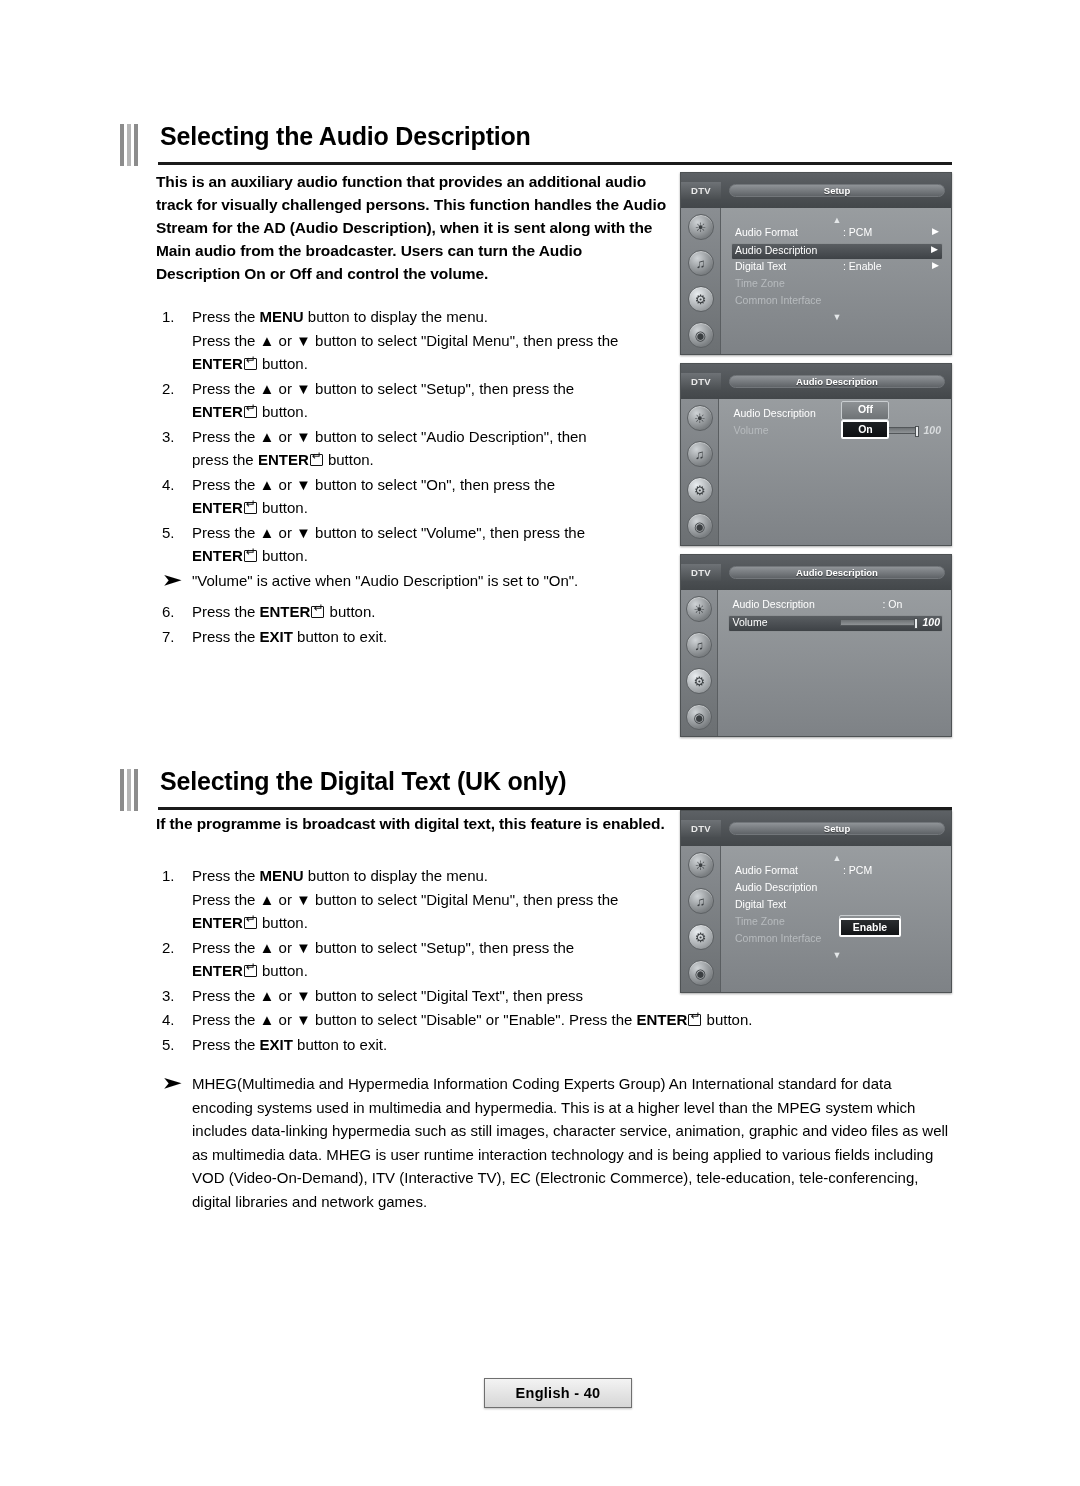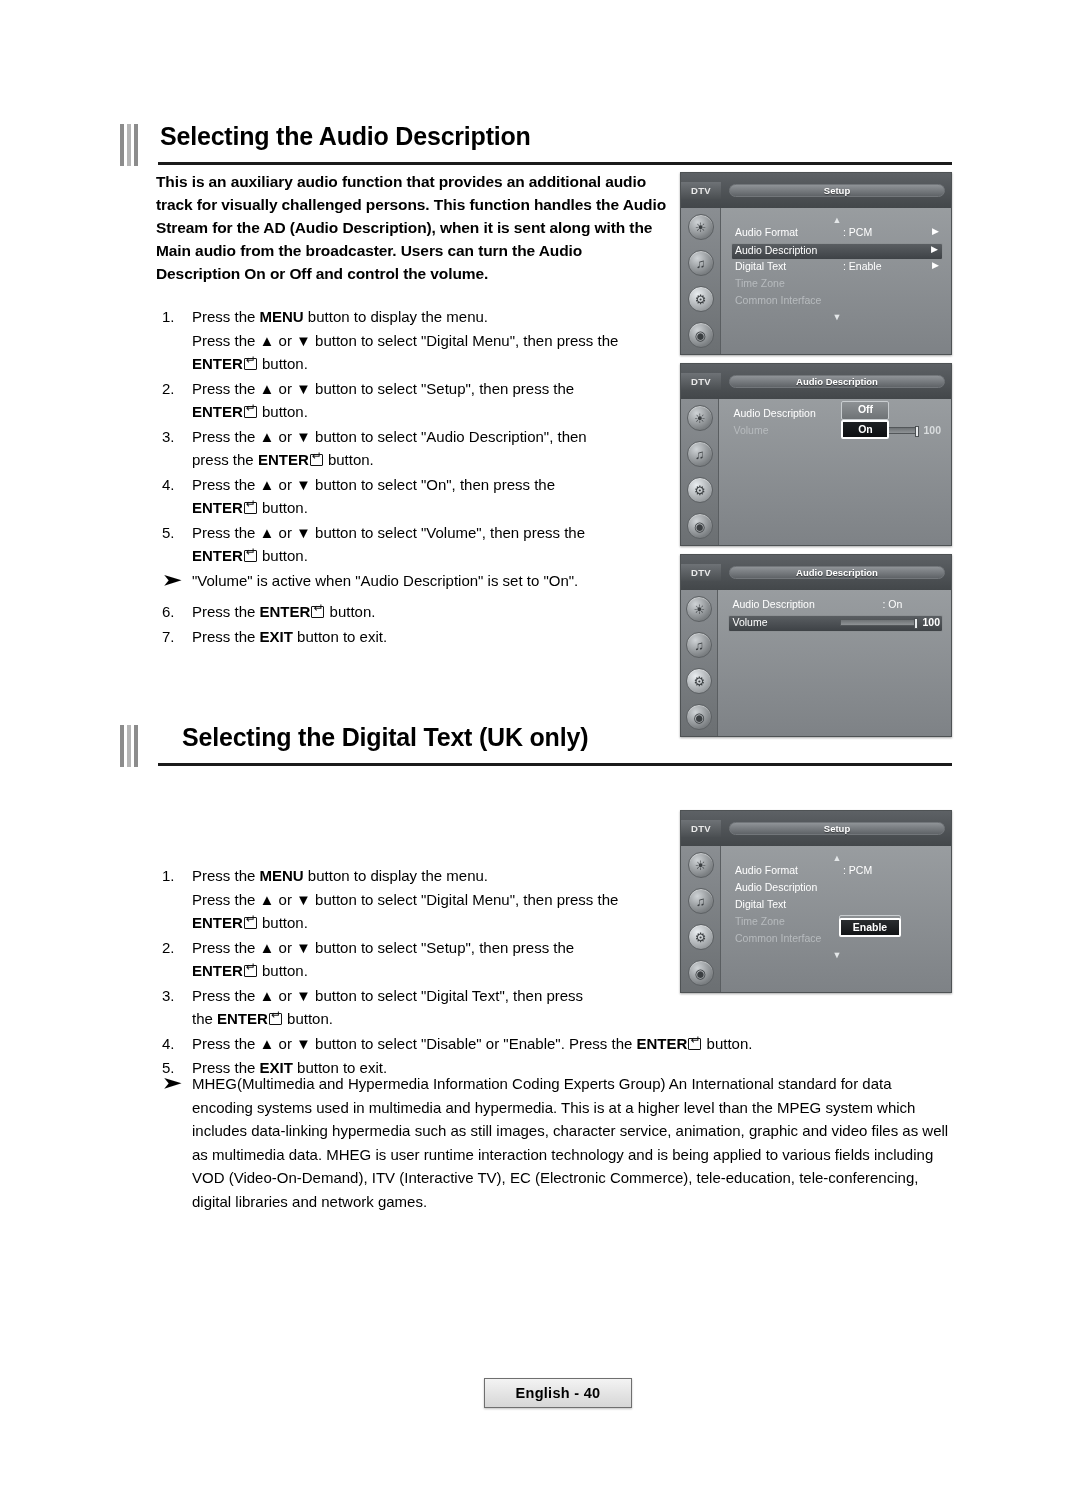--- a/index.html
+++ b/index.html
@@ -309,21 +309,21 @@
     background: linear-gradient(#6e7275,#8f9396);
     border: 1px solid #53575a;
     position: relative;
   }
   .vol-bar i {
     position:absolute; right: -1px; top: -2px;
     width: 4px; height: 11px;
     background: #e8ebed;
     border: 1px solid #4d5154;
   }
-  .vol-num { font-size: 10.5px; font-weight: bold; color: #fff; }
+  .vol-num { font-size: 10.5px; font-weight: bold; color: #fff; font-style: italic; }
 
   
   .page-pill {
     position: absolute;
     left: 484px;
     top: 1378px;
     width: 148px;
     height: 30px;
     border: 1px solid #6f6f6f;
     background: linear-gradient(#f3f3f3,#d6d6d6);
@@ -539,47 +539,47 @@
           <span class="key">⎘</span>
           <span>Enter</span>
         </span>
       <span class="k">
           <span class="key">↩</span>
           <span>Return</span>
         </span>
     </div>
   </div>
 
-  <div class="section-head" style="top:719px;padding-left:22px;">
+  <div class="section-head" style="top:763px;">
     <span class="bars">
         <i></i>
         <i></i>
         <i></i>
       </span>
     <h1>Selecting the Digital Text (UK only)</h1>
     <div class="rule"></div>
   </div>
 
+  <div class="intro" style="left:156px; top:812px; width:510px;">If the programme is broadcast with digital text, this feature is enabled.</div>
 
   <div class="steps" style="left:156px; top:864px; width:700px;">
     <div class="step">
       <span class="num">1.</span>
       <div>Press the <span class="bold">MENU</span> button to display the menu.</div>
       <div>Press the ▲ or ▼ button to select "Digital Menu", then press the</div>
       <div><span class="bold">ENTER</span><span class="enter-ico"></span> button.</div>
     </div>
     <div class="step">
       <span class="num">2.</span>
       <div>Press the ▲ or ▼ button to select "Setup", then press the</div>
       <div><span class="bold">ENTER</span><span class="enter-ico"></span> button.</div>
     </div>
     <div class="step">
       <span class="num">3.</span>
       <div>Press the ▲ or ▼ button to select "Digital Text", then press</div>
-      <div>the <span class="bold">ENTER</span><span class="enter-ico"></span> button.</div>
     </div>
     <div class="step">
       <span class="num">4.</span>
       <div>Press the ▲ or ▼ button to select "Disable" or "Enable". Press the <span class="bold">ENTER</span><span class="enter-ico"></span> button.</div>
     </div>
     <div class="step">
       <span class="num">5.</span>
       <div>Press the <span class="bold">EXIT</span> button to exit.</div>
     </div>
   </div>

